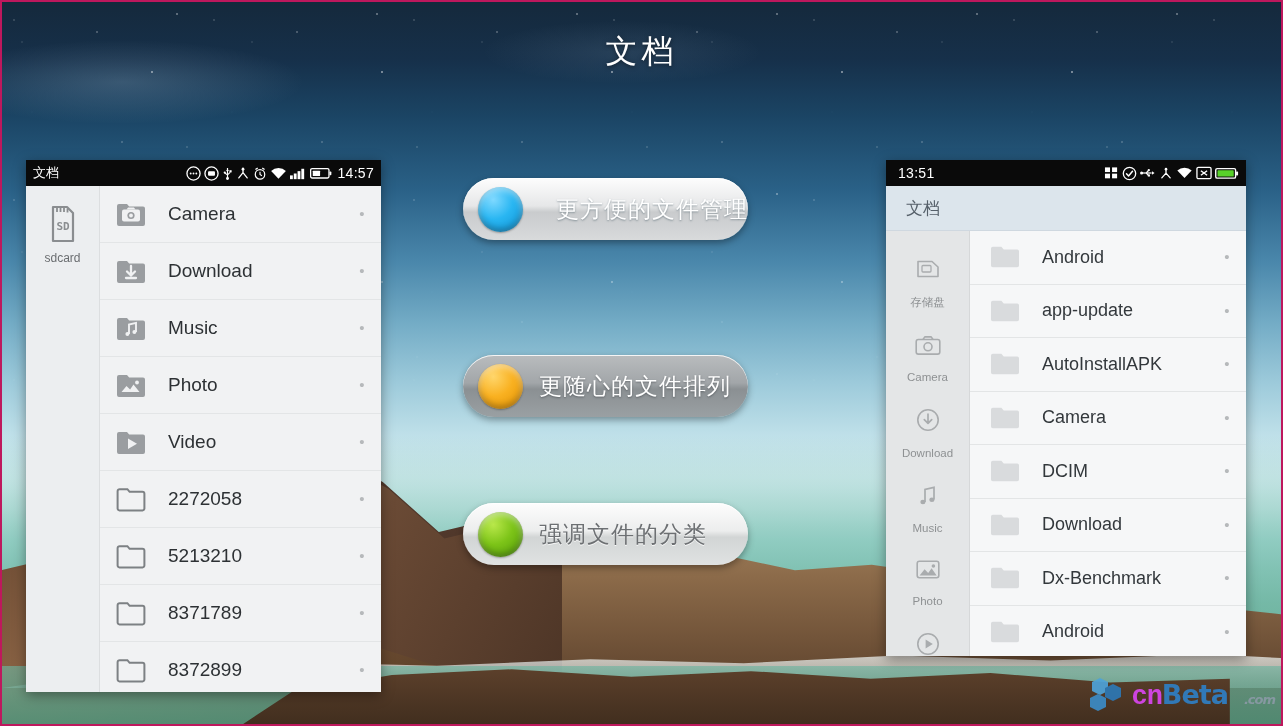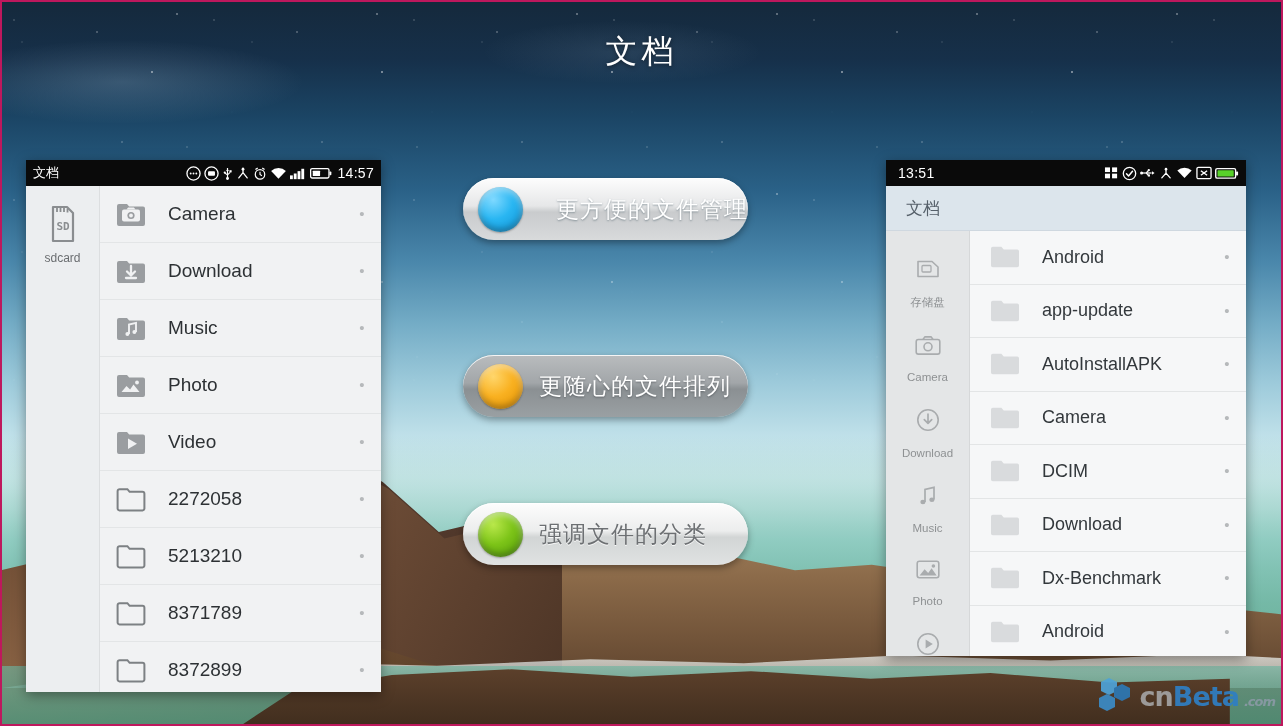--- a/index.html
+++ b/index.html
@@ -287,23 +287,23 @@
     align-items: center;
     opacity: .92;
   }
   #watermark .wm-text {
     font-size: 27px;
     font-weight: bold;
     font-family: "DejaVu Sans", "Liberation Sans", sans-serif;
     letter-spacing: -1px;
     line-height: 1;
   }
-  .wm-cn   { color: #a3a3a3; }
+  .wm-cn   { color: #d946ef; font-family: Liberation Mono, monospace; }
   .wm-beta { color: #2f7fc4; }
-  .wm-com  { color: #8a9aa5; font-size: 13px; font-weight: bold; margin-left: 5px; font-style: italic; }
+  .wm-com  { color: #8a9aa5; font-size: 13px; font-weight: bold; margin-left: 16px; font-style: italic; }
 </style>
 </head>
 <body>
 
 <div id="stage">
 
   <div class="bg-layer sky"></div>
   <div class="bg-layer milkyway"></div>
   <div class="bg-layer stars"></div>
   <div class="bg-layer stars2"></div>

